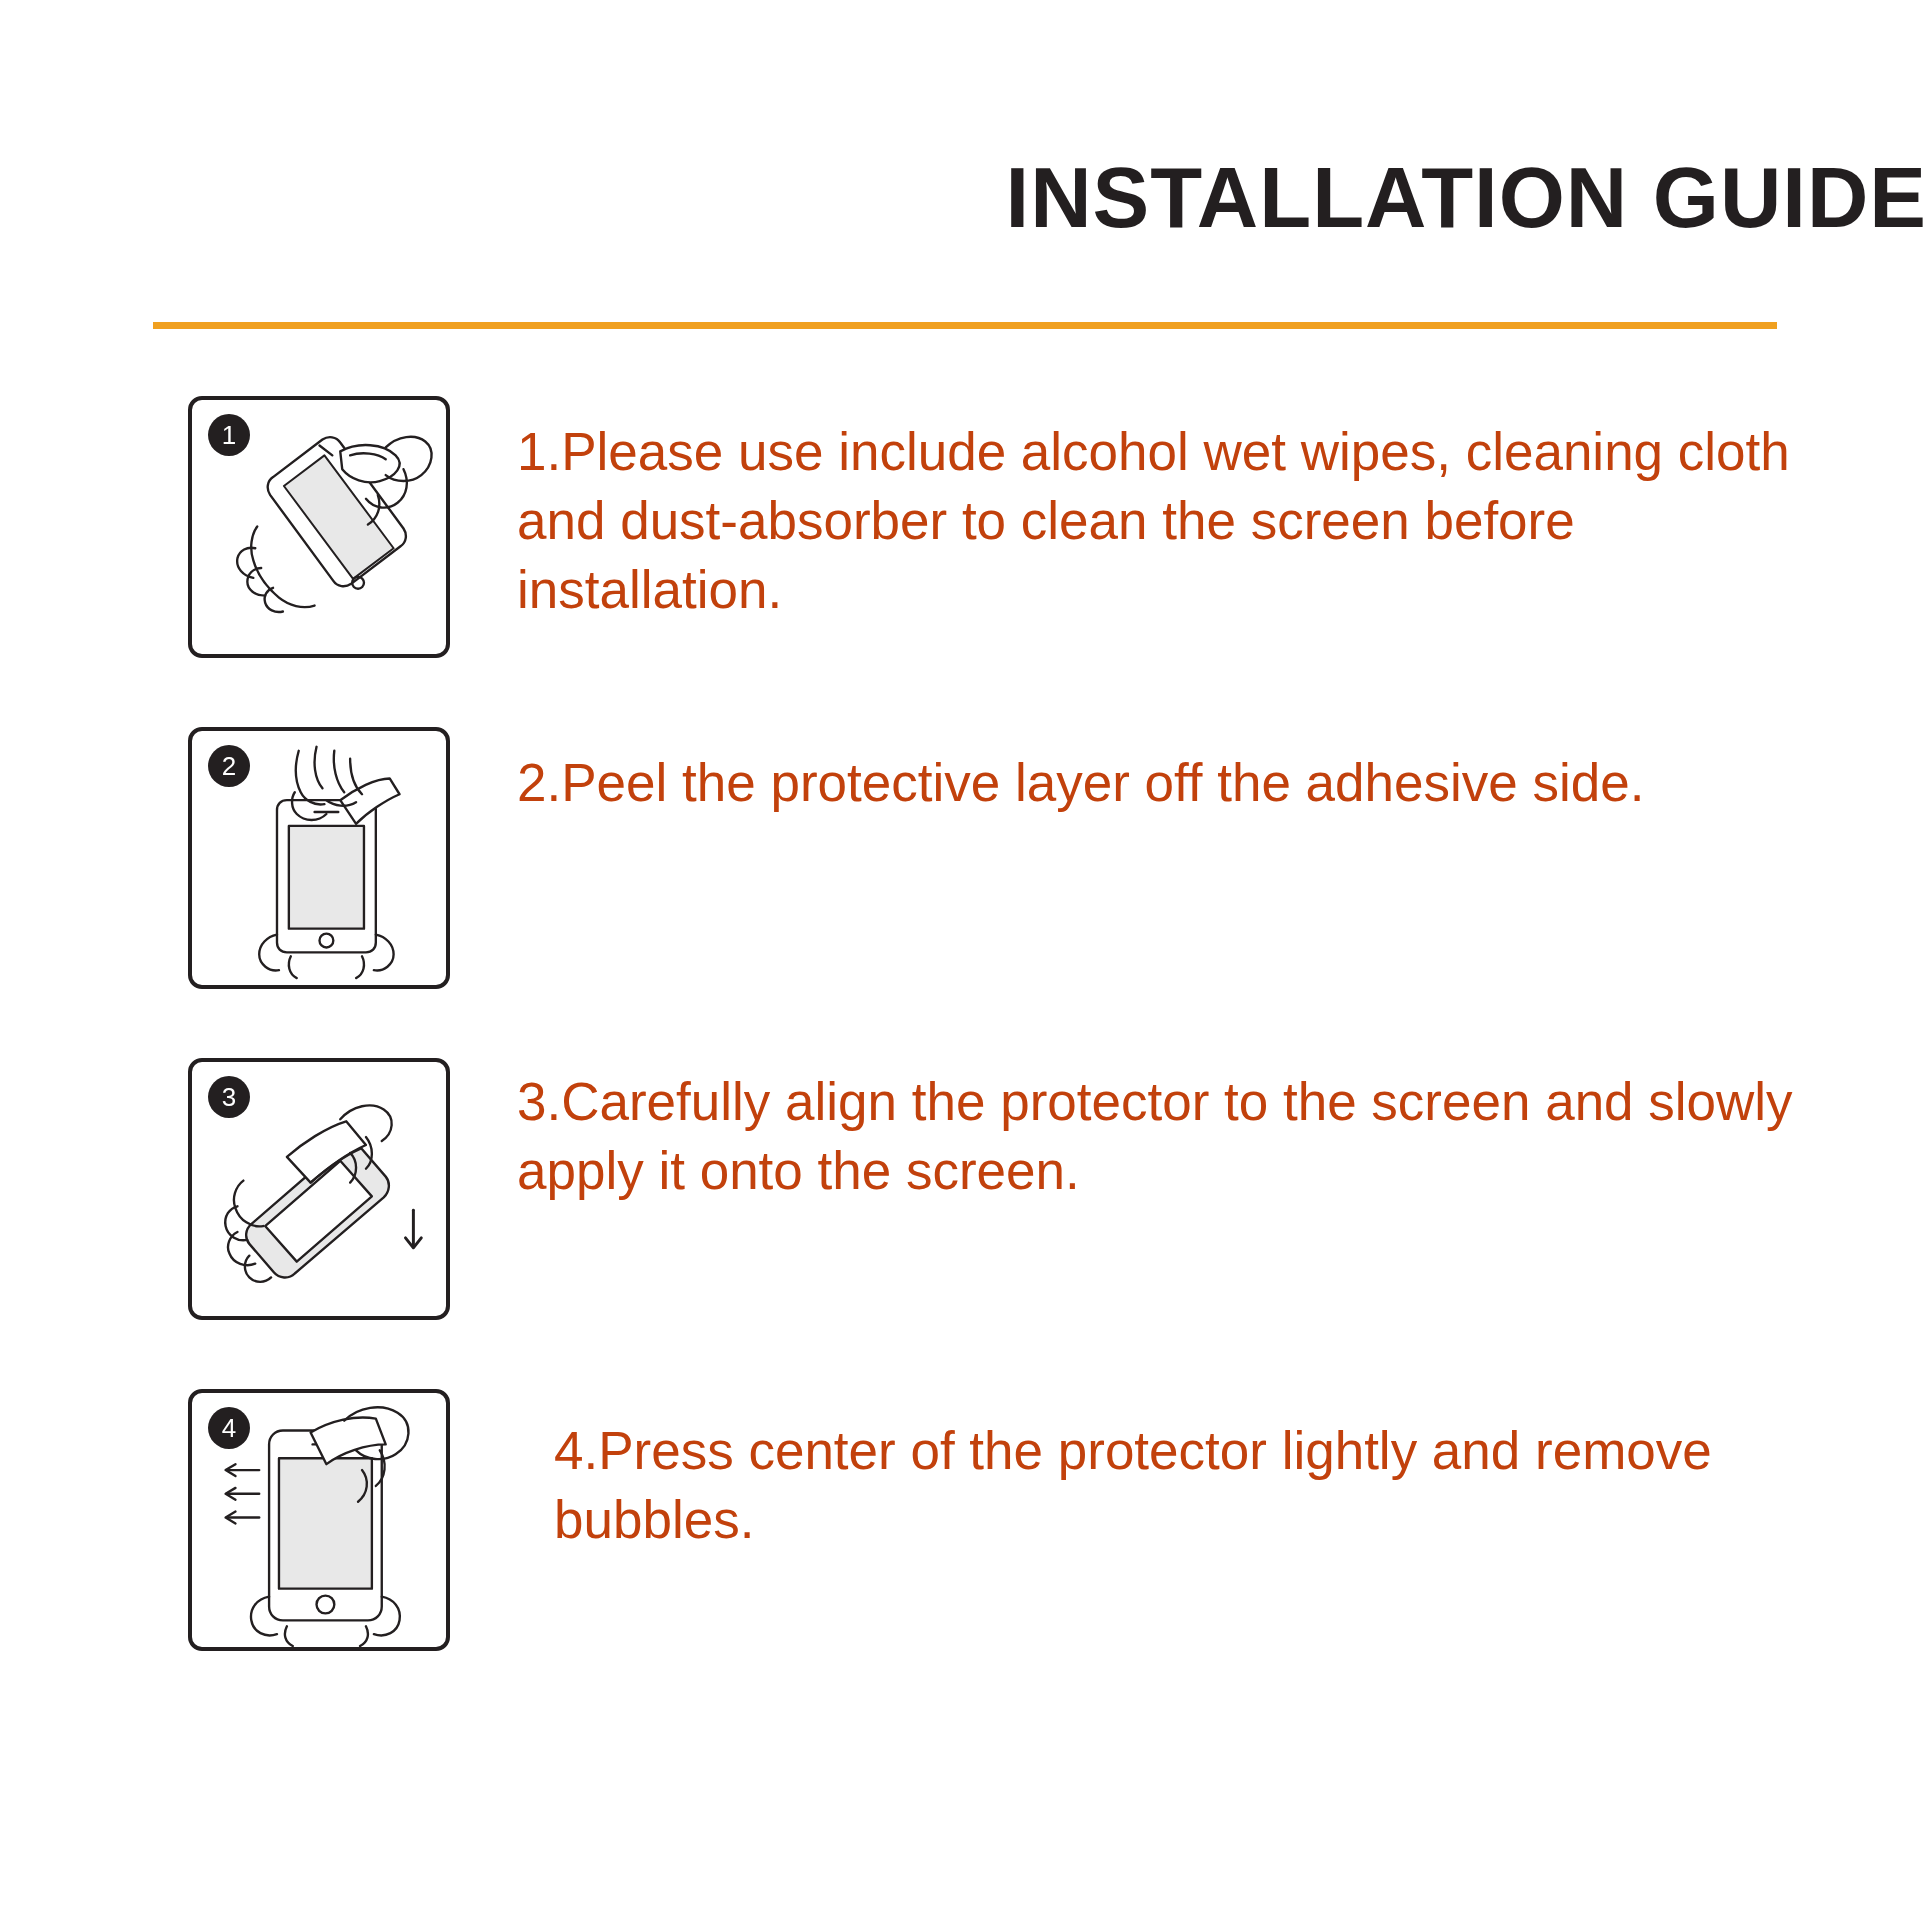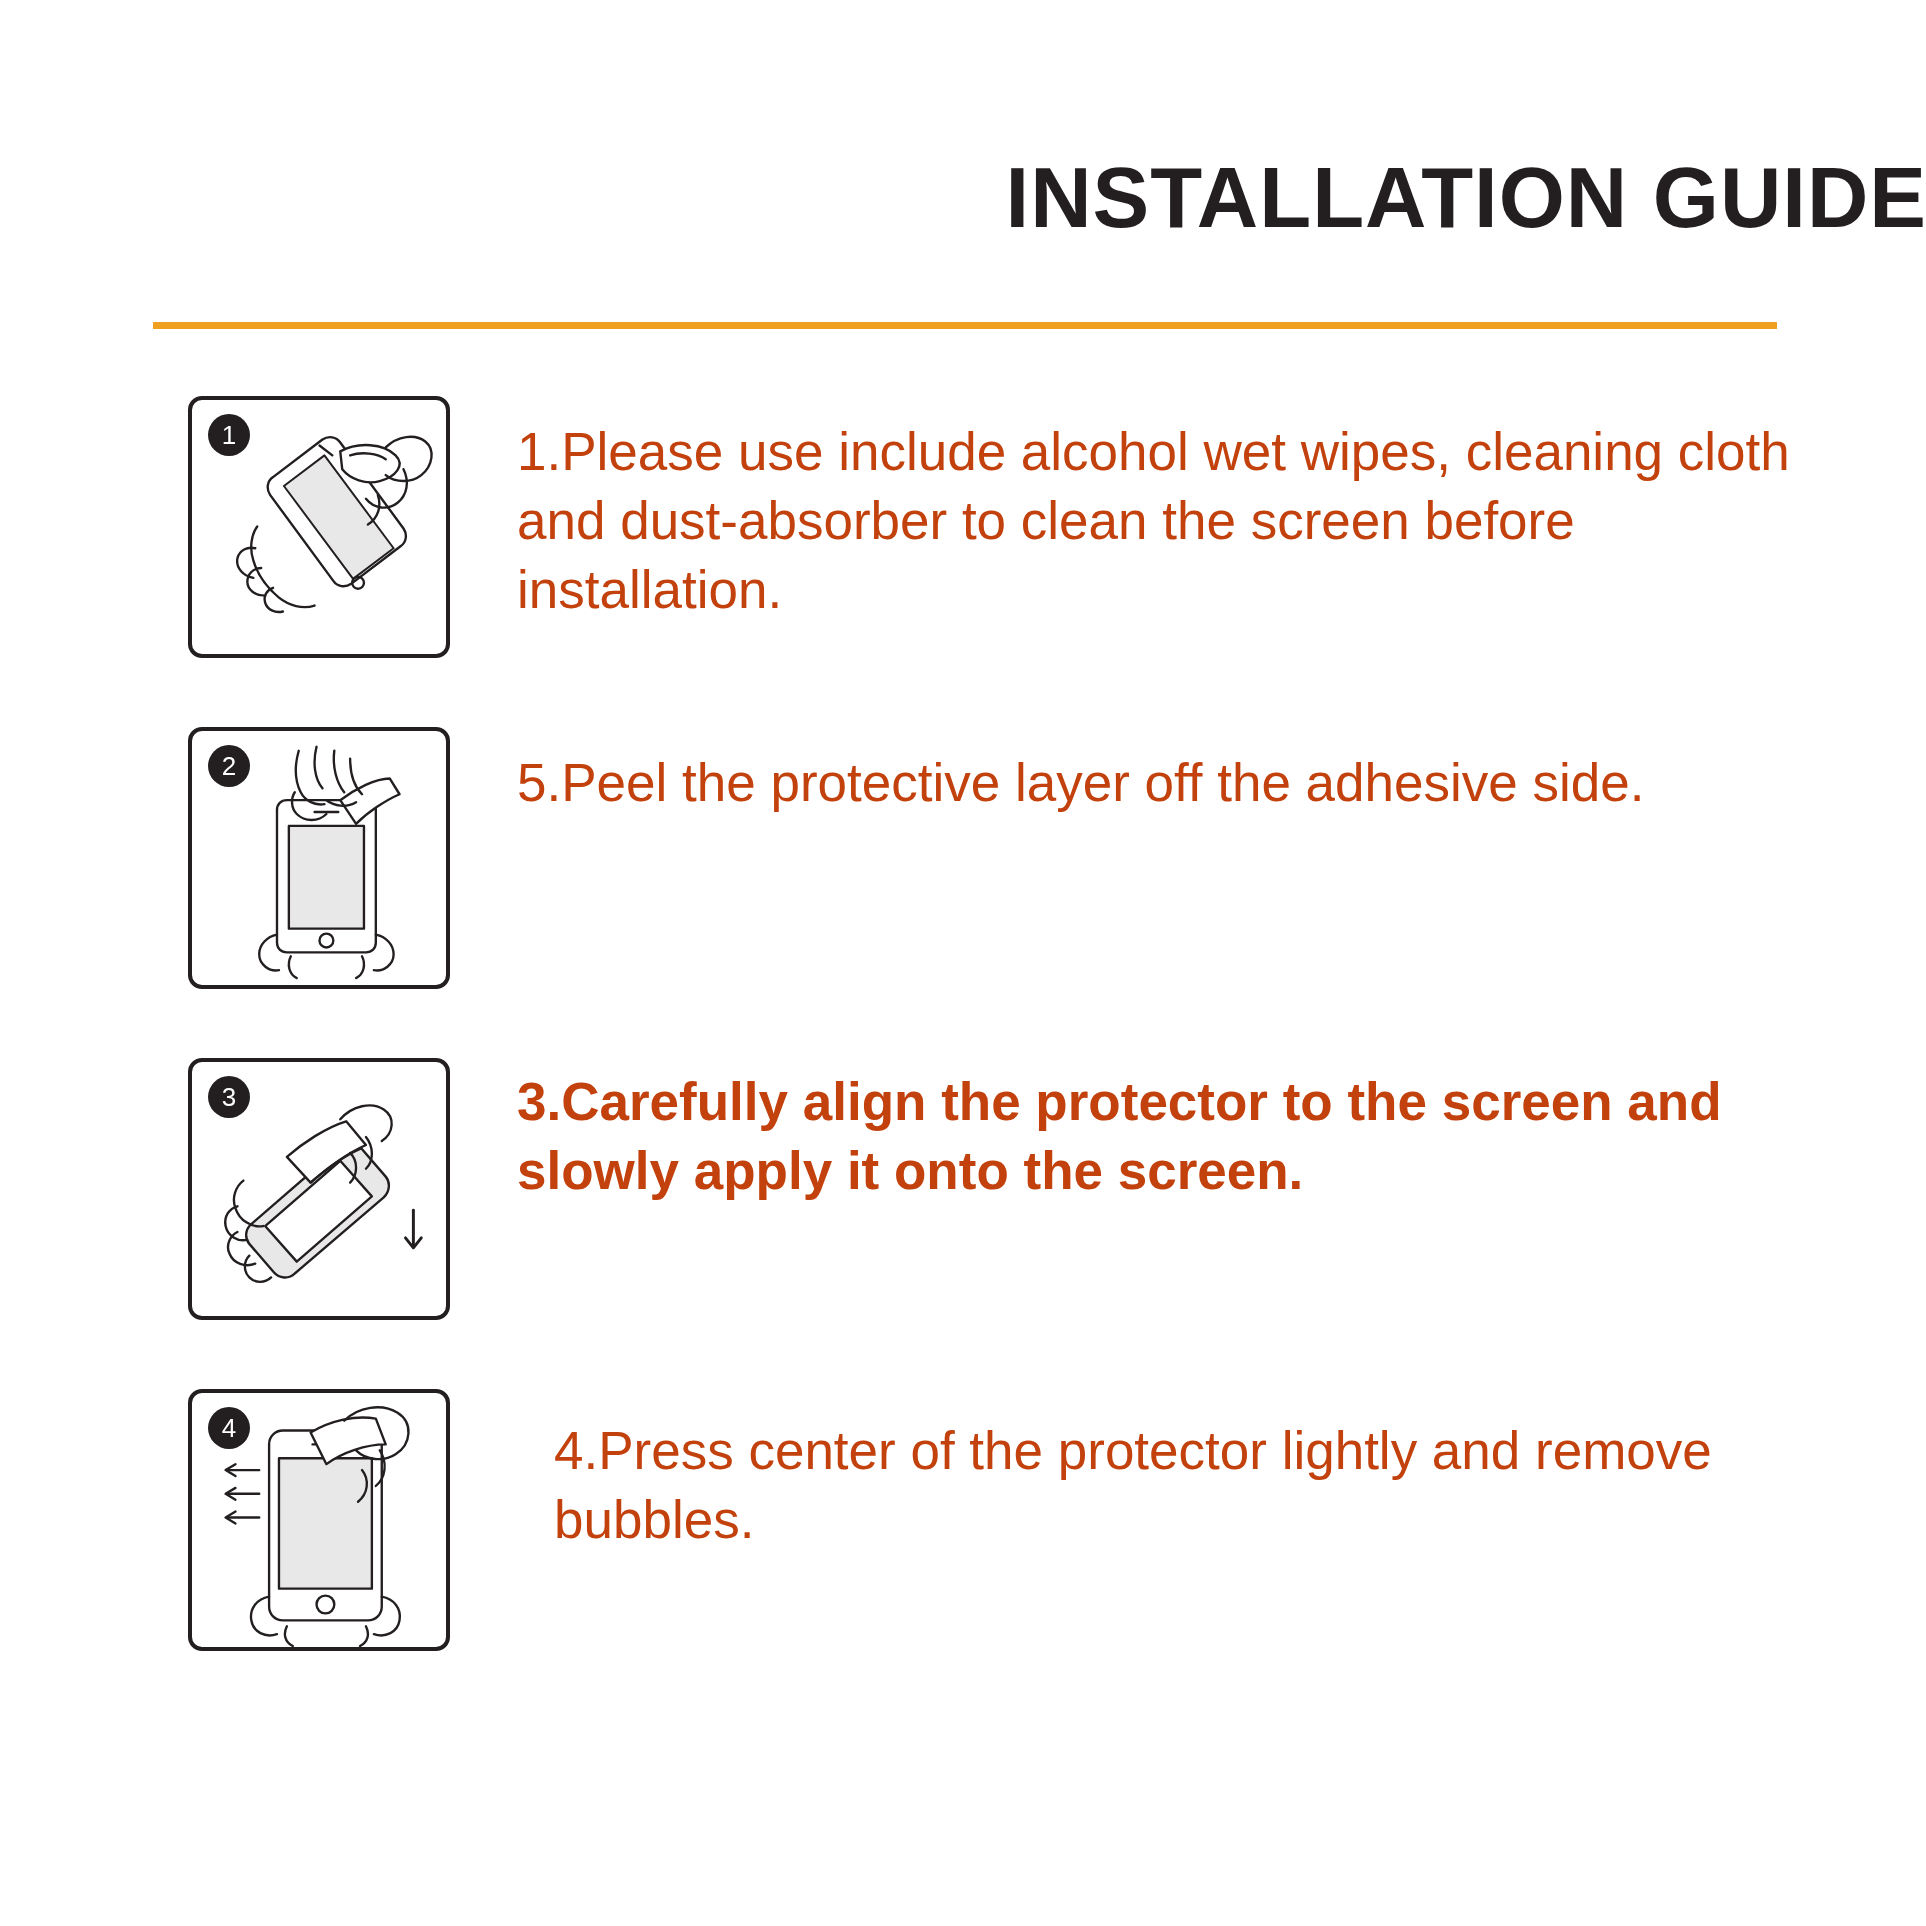--- a/index.html
+++ b/index.html
@@ -84,21 +84,21 @@
     top: 0;
   }
   .text {
     padding-left: 67px;
     padding-top: 22px;
     font-size: 53px;
     line-height: 1.30;
     color: #c2410c;
     max-width: 1317px;
   }
-  .step-3 .text { padding-top: 10px; font-weight: bold; }
+  .step-3 .text { padding-top: 10px; }
   .step-4 .text { padding-top: 28px; margin-left: 37px; }
 </style>
 </head>
 <body>
 
 <div class="page">
 
   <div class="title">INSTALLATION GUIDE</div>
   <div class="rule"></div>
 
@@ -155,21 +155,21 @@
             <path d="M104 62 C100 68 100 78 106 84 C114 92 128 92 136 84"></path>
             <path d="M136 70 C144 76 156 78 166 72"></path>
 
             <path d="M86 206 C76 208 68 216 68 226 C68 236 78 244 88 242"></path>
             <path d="M186 206 C196 208 204 216 204 226 C204 236 194 244 184 242"></path>
             <path d="M100 228 C96 236 98 246 106 250"></path>
             <path d="M172 228 C176 236 174 246 166 250"></path>
           </g>
         </svg>
       </div>
-      <div class="text">5.Peel the protective layer off the adhesive side.</div>
+      <div class="text">2.Peel the protective layer off the adhesive side.</div>
     </div>
 
     <div class="step step-3">
       <div class="thumb">
         <div class="badge">3</div>
         <svg width="254" height="254" viewBox="0 0 257 257">
           <g fill="none" stroke="#231f20" stroke-width="2.4" stroke-linejoin="round" stroke-linecap="round">
 
             <path d="M60 164 L150 86 C156 80 166 81 171 87 L196 116 C201 122 200 131 194 137 L104 214 C98 220 88 219 83 213 L58 184 C53 178 54 169 60 164 Z" fill="#e8e8e8"></path>
             <path d="M74 166 L150 100 L182 136 L106 202 Z" fill="#ffffff"></path>

